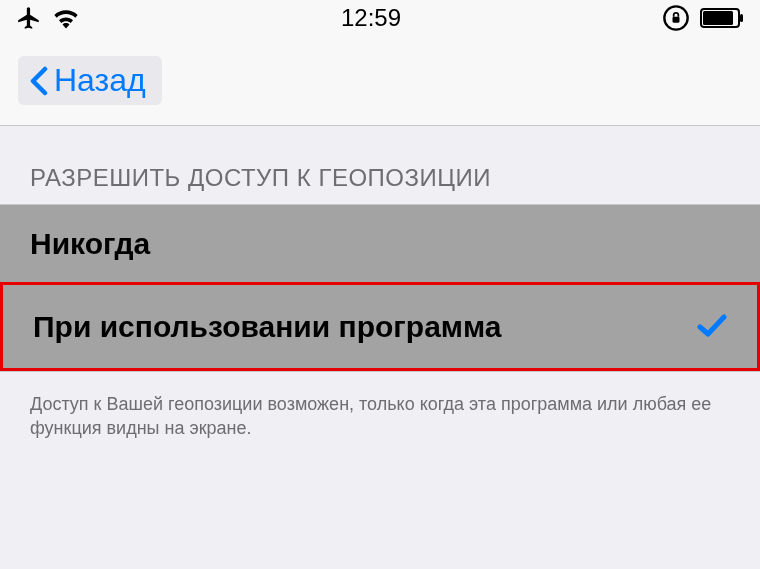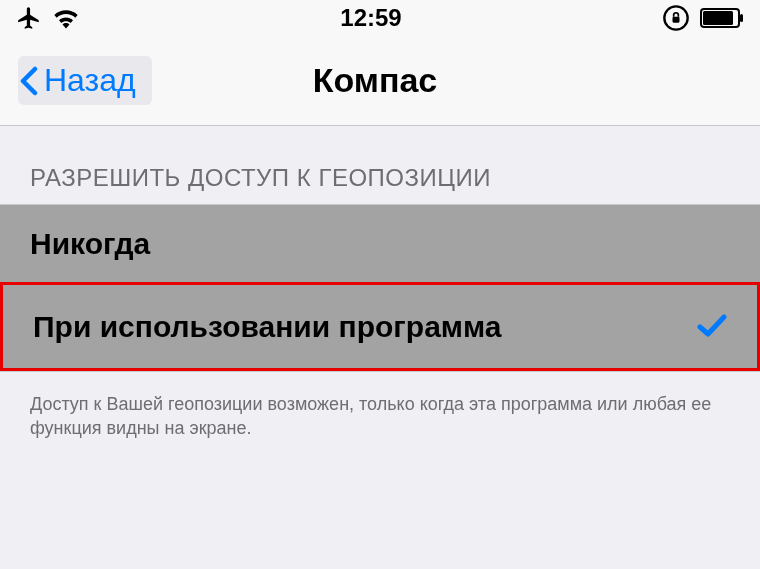--- a/index.html
+++ b/index.html
@@ -28,42 +28,42 @@
       display: flex;
       align-items: center;
       gap: 10px;
     }
     .status-right {
       display: flex;
       align-items: center;
       gap: 10px;
     }
     .status-time {
-      font-weight: 700;
+      font-weight: 400;
       font-size: 24px;
     }
     .nav-bar {
       height: 90px;
       background: #f8f8f8;
       display: flex;
       align-items: center;
       position: relative;
       border-bottom: 1px solid #c8c8cc;
     }
     .back-button {
       position: absolute;
       left: 18px;
       display: flex;
       align-items: center;
       gap: 6px;
       font-size: 32px;
       color: #007aff;
       cursor: pointer;
       background: #e8e8ed;
-      padding: 6px 16px 6px 2px;
+      padding: 6px 16px 6px 12px;
       border-radius: 6px;
     }
     .back-chevron {
       width: 18px;
       height: 30px;
     }
     .nav-title {
       width: 100%;
       text-align: center;
       font-size: 34px;
@@ -156,23 +156,20 @@
   </div>
 </div>
 
 <div class="nav-bar">
   <div class="back-button">
     <svg class="back-chevron" viewBox="0 0 12 20" fill="none" stroke="#007aff" stroke-width="3" stroke-linecap="round" stroke-linejoin="round">
       <polyline points="10,2 2,10 10,18"></polyline>
     </svg>
     <span>Назад</span>
   </div>
-  <div class="nav-title">
-    <span class="nav-title-inner">Компас</span>
-  </div>
 </div>
 
 <div class="section-header">РАЗРЕШИТЬ ДОСТУП К ГЕОПОЗИЦИИ</div>
 
 <div class="table">
   <div class="table-row">
     <span>Никогда</span>
   </div>
   <div class="table-row highlighted">
     <span>При использовании программа</span>

